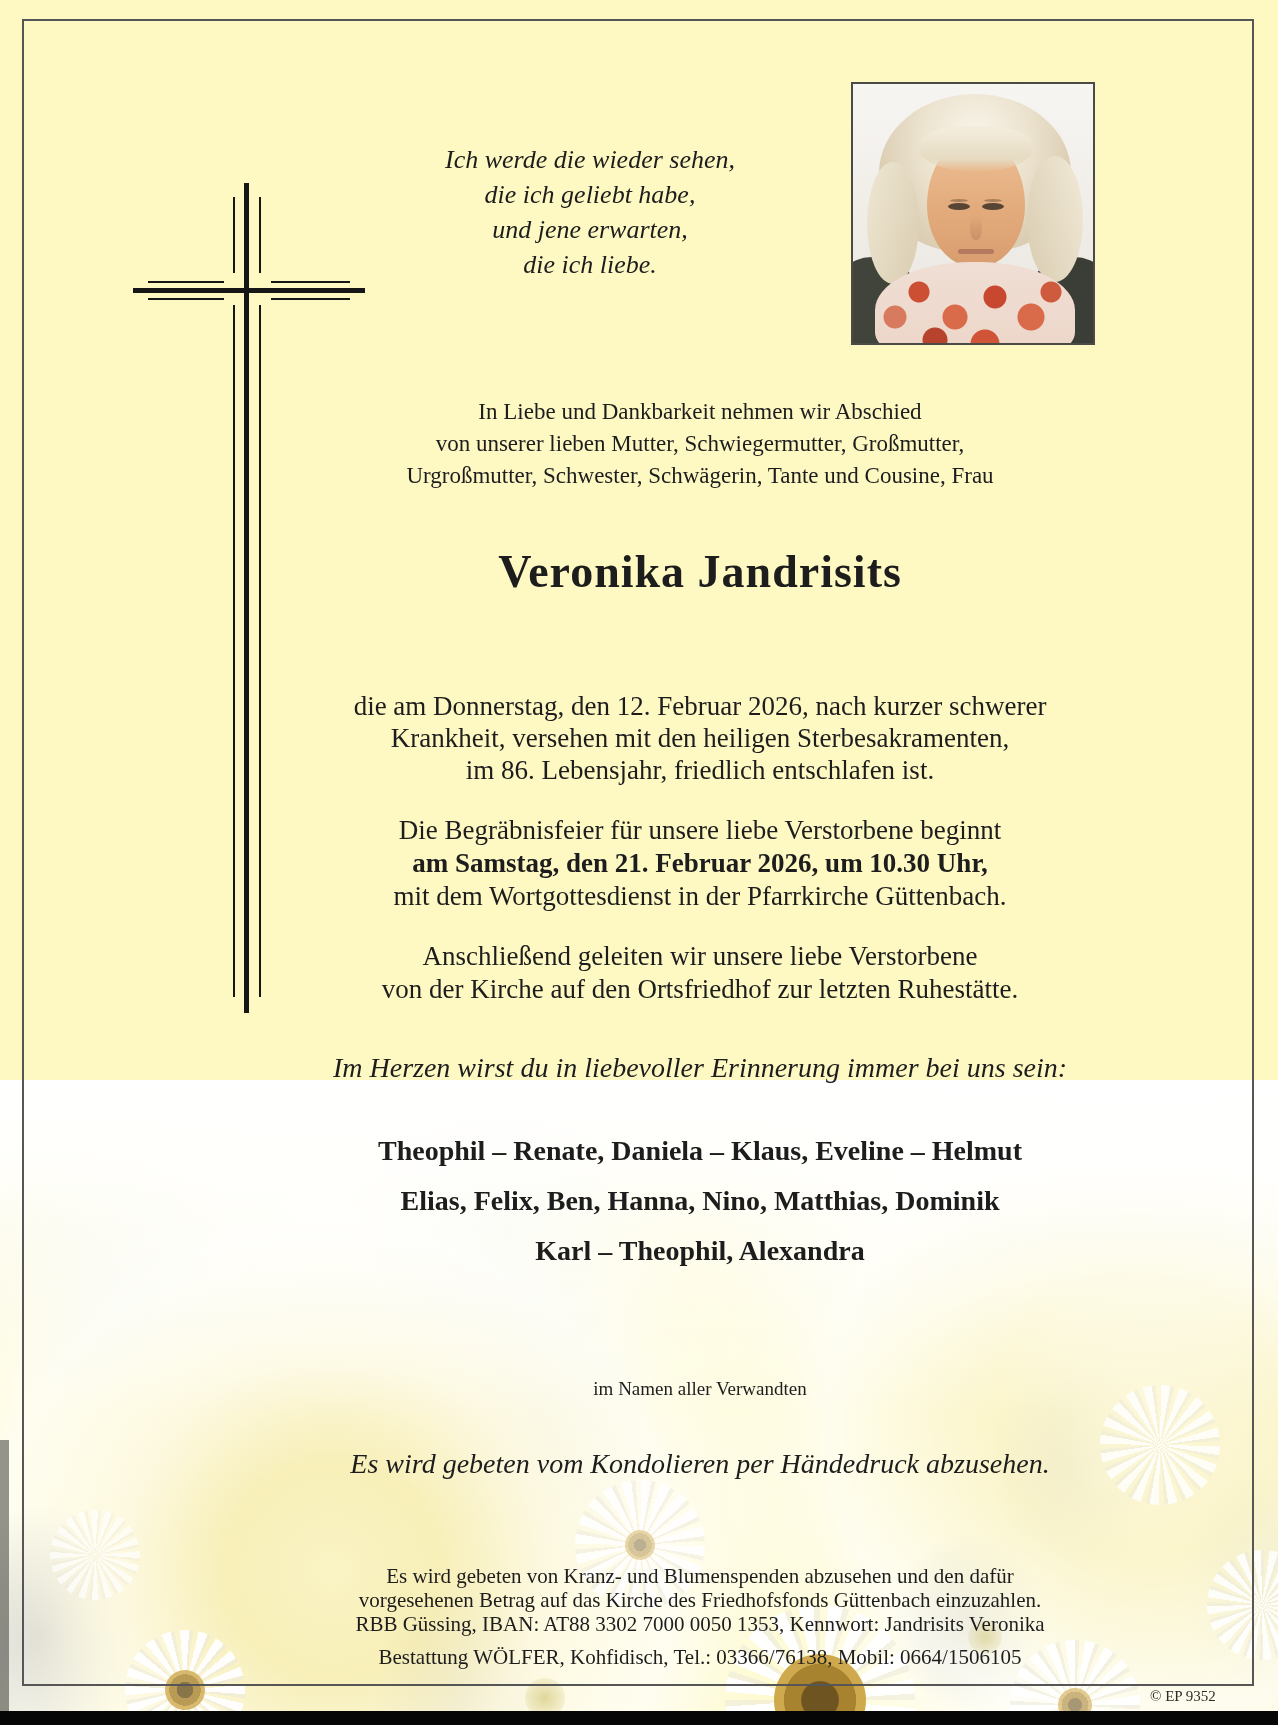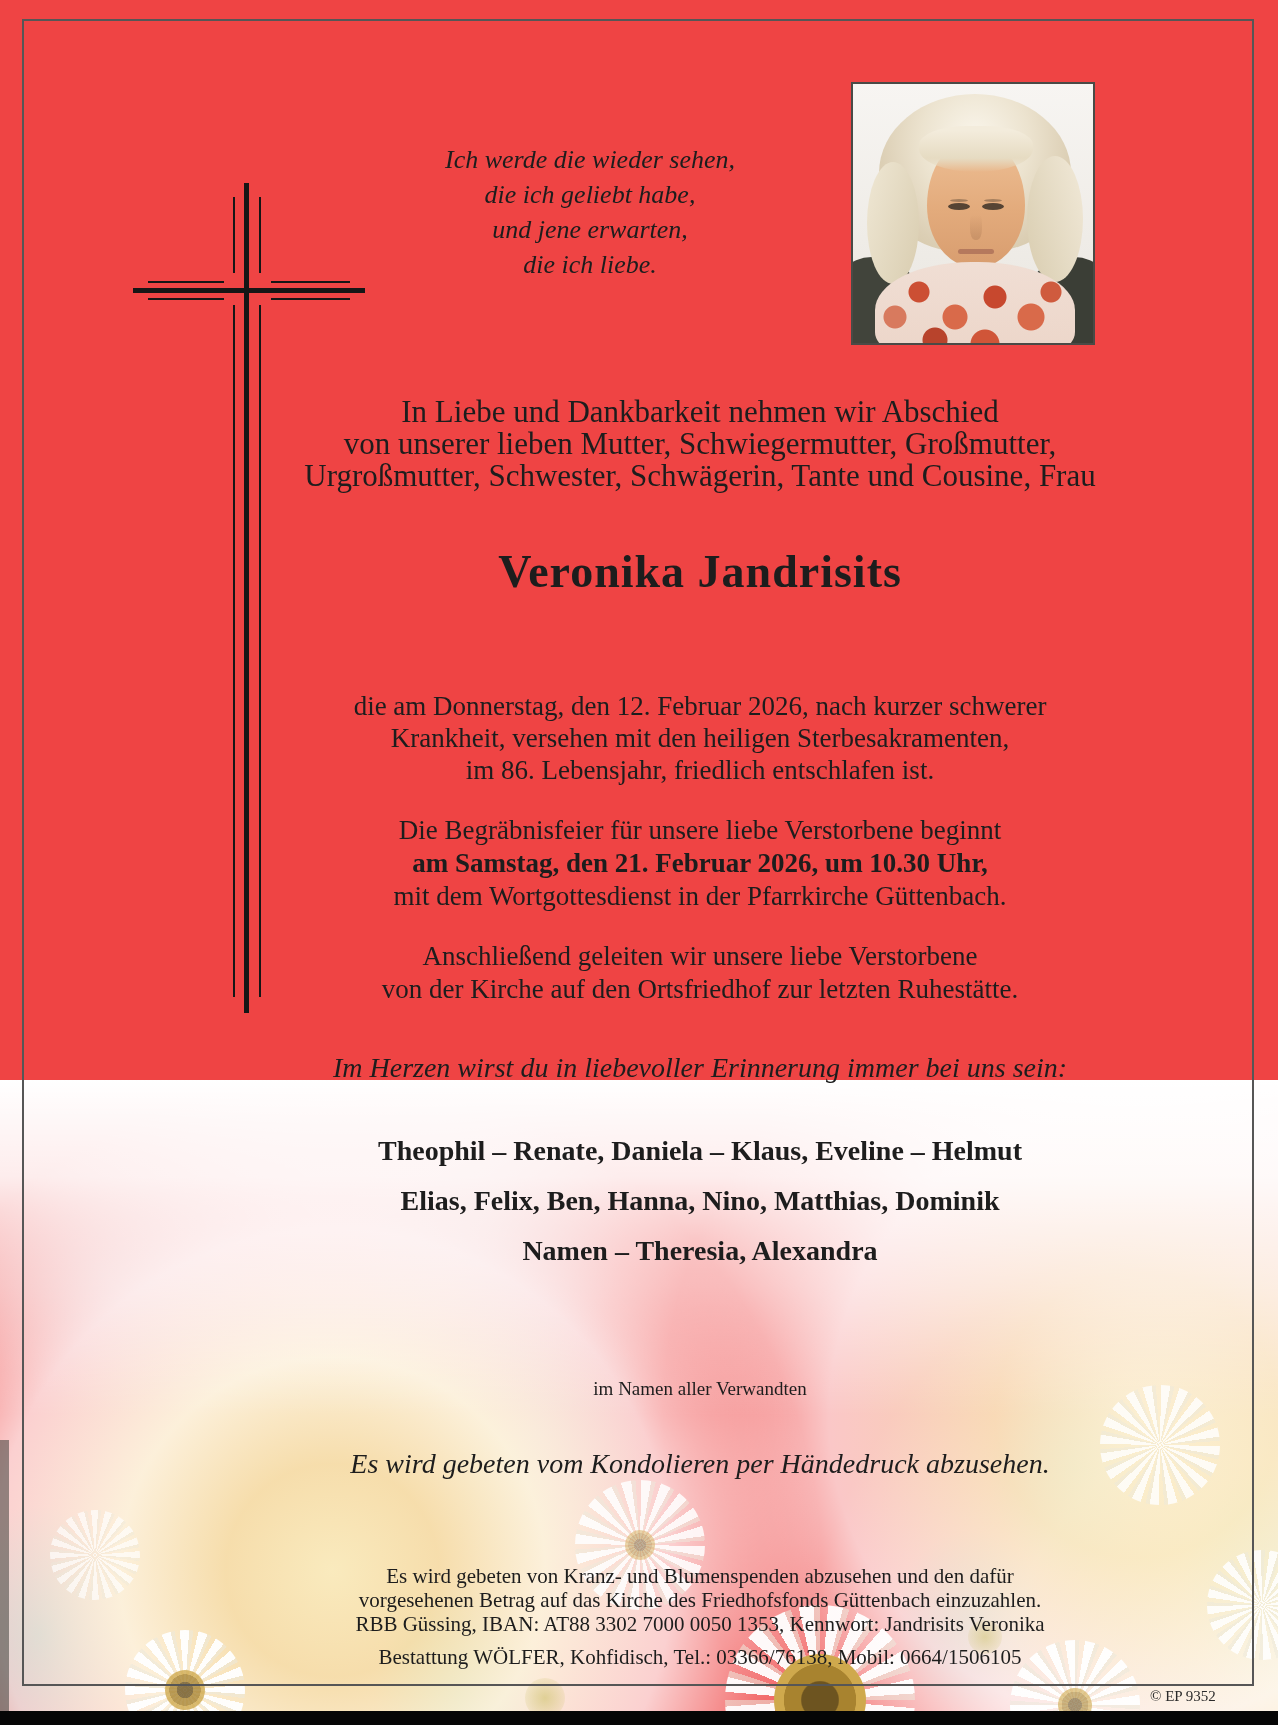--- a/index.html
+++ b/index.html
@@ -1,17 +1,17 @@
 <!DOCTYPE html>
 <html><head>
 <meta charset="utf-8">
 <style>
   html,body{margin:0;padding:0;background:#ffffff;}
   .page{
-    position:relative;width:1278px;height:1725px;background:#ef4444;
+    position:relative;width:1278px;height:1725px;background:#fef9c3;
     font-family:"Liberation Serif","DejaVu Serif",serif;color:#1d1d1d;overflow:hidden;
   }
   
   .frame{
     position:absolute;left:22px;top:19px;width:1232px;height:1667px;
     border:2px solid #565656;box-sizing:border-box;z-index:20;
   }
   .black-strip{position:absolute;left:0;bottom:0;width:1278px;height:14px;background:#060606;z-index:50;}
   .copyright{position:absolute;left:1150px;top:1688px;width:110px;font-size:15px;color:#2b2b2b;z-index:45;}
 
@@ -99,21 +99,21 @@
   .d6 .daisy-core{width:34px;height:34px;opacity:.6;}
   .d7{left:50px;top:430px;width:90px;height:90px;transform:rotate(26deg);opacity:.7;}
   .bud{position:absolute;border-radius:50%;}
   .b1{left:525px;top:598px;width:40px;height:40px;background:radial-gradient(circle,rgba(205,192,106,0.6),rgba(205,192,106,0));}
   .b2{left:968px;top:540px;width:34px;height:34px;background:radial-gradient(circle,rgba(205,192,106,0.5),rgba(205,192,106,0));}
   .edge-shadow{position:absolute;left:0;top:360px;width:9px;height:271px;background:rgba(62,62,56,0.55);}
 
   
   .tx{position:absolute;text-align:center;z-index:30;}
   .verse{left:355px;top:142px;width:470px;font-style:italic;font-size:26px;line-height:35px;}
-  .intro{left:300px;top:396px;width:800px;font-size:31px;line-height:32px;}
+  .intro{left:300px;top:396px;width:800px;font-size:23px;line-height:32px;}
   .name{left:300px;top:545px;width:800px;font-size:46px;font-weight:bold;letter-spacing:1px;}
   .para-death{left:300px;top:690px;width:800px;font-size:27px;line-height:32px;}
   .para-funeral{left:300px;top:814px;width:800px;font-size:27px;line-height:33px;}
   .para-funeral .bold{font-weight:bold;}
   .para-procession{left:300px;top:940px;width:800px;font-size:27px;line-height:33px;}
   .remembrance{left:300px;top:1052px;width:800px;font-style:italic;font-size:28px;}
   .mourners{left:280px;top:1126px;width:840px;font-weight:bold;font-size:28px;line-height:50px;}
   .in-namen{left:300px;top:1378px;width:800px;font-size:19px;}
   .condolence{left:300px;top:1448px;width:800px;font-style:italic;font-size:28px;}
   .donation{left:280px;top:1564px;width:840px;font-size:21px;line-height:24px;}
@@ -203,21 +203,21 @@
   <div class="tx para-procession">
     <div>Anschließend geleiten wir unsere liebe Verstorbene</div>
     <div>von der Kirche auf den Ortsfriedhof zur letzten Ruhestätte.</div>
   </div>
 
   <div class="tx remembrance">Im Herzen wirst du in liebevoller Erinnerung immer bei uns sein:</div>
 
   <div class="tx mourners">
     <div>Theophil – Renate, Daniela – Klaus, Eveline – Helmut</div>
     <div>Elias, Felix, Ben, Hanna, Nino, Matthias, Dominik</div>
-    <div>Namen – Theresia, Alexandra</div>
+    <div>Karl – Theophil, Alexandra</div>
   </div>
 
   <div class="tx in-namen">im Namen aller Verwandten</div>
 
   <div class="tx condolence">Es wird gebeten vom Kondolieren per Händedruck abzusehen.</div>
 
   <div class="tx donation">
     <div>Es wird gebeten von Kranz- und Blumenspenden abzusehen und den dafür</div>
     <div>vorgesehenen Betrag auf das Kirche des Friedhofsfonds Güttenbach einzuzahlen.</div>
     <div>RBB Güssing, IBAN: AT88 3302 7000 0050 1353, Kennwort: Jandrisits Veronika</div>

